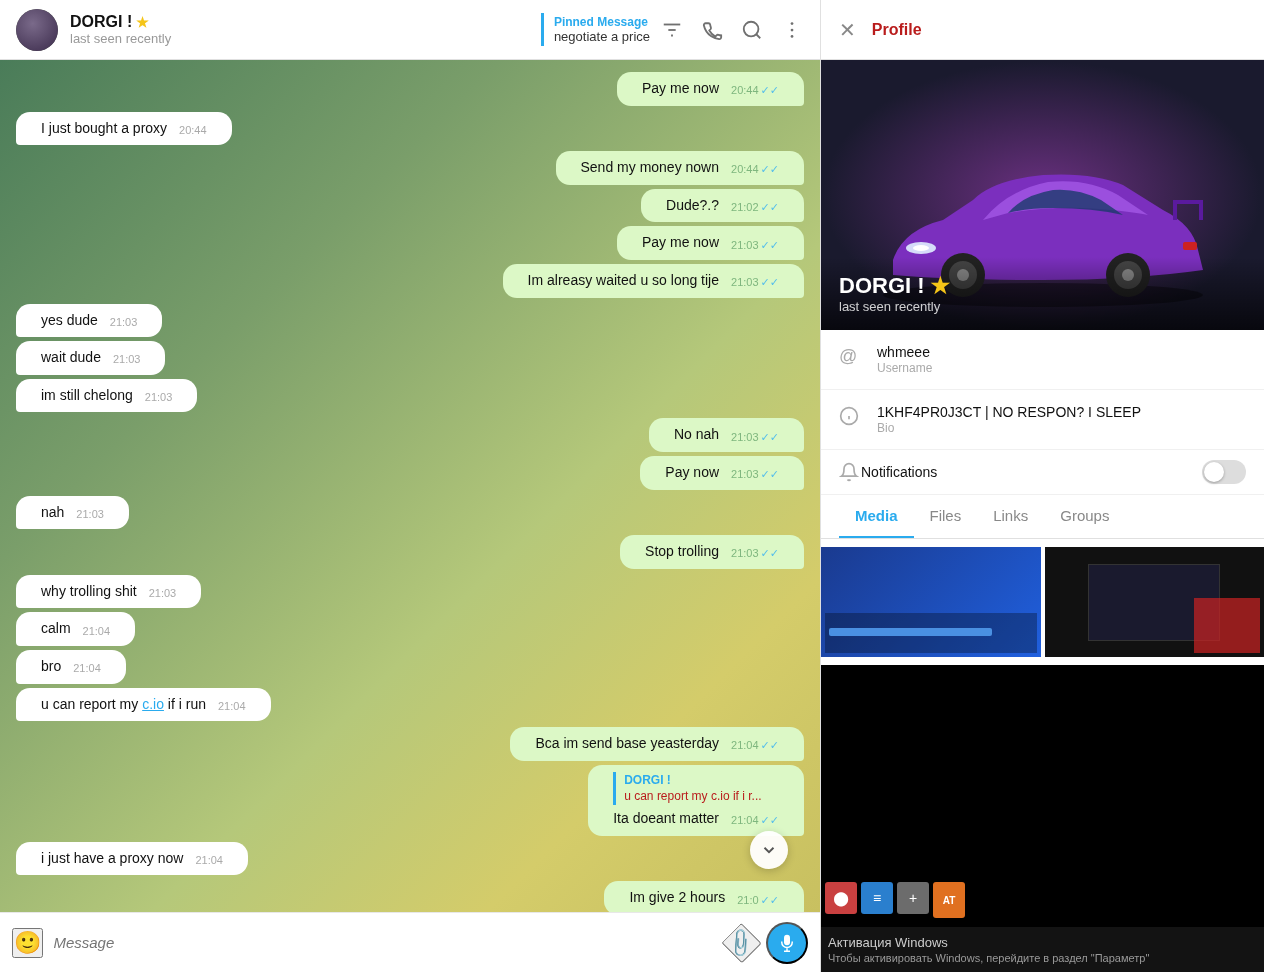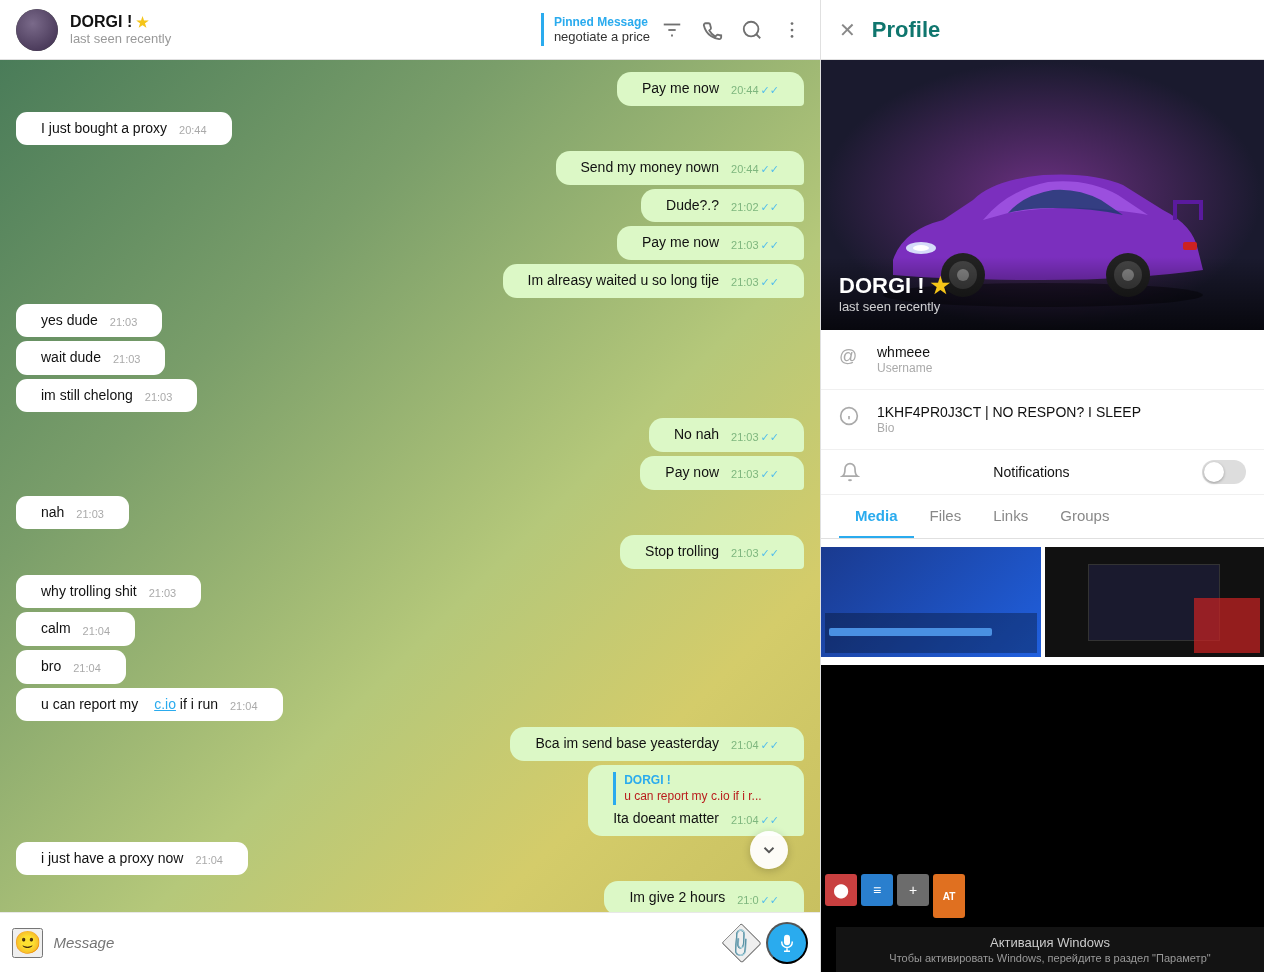--- a/index.html
+++ b/index.html
@@ -23,21 +23,21 @@
     .header-icon { width: 24px; height: 24px; cursor: pointer; color: #707070; display: flex; align-items: center; justify-content: center; font-size: 18px; }
 
     
     .chat-body { flex: 1; overflow-y: auto; position: relative; background: linear-gradient(135deg, #4a7c59 0%, #7a9e6a 30%, #b5c87a 60%, #d4cc6a 80%, #c8c060 100%); padding: 12px 16px; }
 
     
     .msg-row { display: flex; margin-bottom: 4px; }
     .msg-row.left { justify-content: flex-start; }
     .msg-row.right { justify-content: flex-end; }
     .bubble { max-width: 60%; padding: 7px 25px; border-radius: 14px; font-size: 14px; line-height: 1.4; position: relative; word-break: break-word; }
-    .bubble.left { background: #fff; color: #111; border-bottom-left-radius: 4px; border-radius: 11px; }
+    .bubble.left { background: #fff; color: #111; border-bottom-left-radius: 4px; }
     .bubble.right { background: #dcf8c6; color: #111; border-bottom-right-radius: 4px; }
     .bubble .time { font-size: 11px; color: #aaa; margin-left: 6px; white-space: nowrap; }
     .bubble.right .time { color: #7eb67e; }
     .check { font-size: 11px; color: #53bdeb; margin-left: 2px; }
     .bubble-inner { display: flex; align-items: flex-end; flex-wrap: wrap; gap: 2px; }
     .msg-text { flex: 1; min-width: 0; }
     .time-check { display: flex; align-items: center; margin-left: 4px; flex-shrink: 0; }
 
     
     .quote { border-left: 3px solid #2aabee; padding-left: 8px; margin-bottom: 4px; font-size: 12px; }
@@ -48,54 +48,54 @@
     .chat-input { background: #fff; display: flex; align-items: center; padding: 8px 12px; gap: 10px; height: 60px; flex-shrink: 0; border-top: 1px solid #e8e8e8; }
     .emoji-btn { font-size: 22px; cursor: pointer; color: #aaa; }
     .input-field { flex: 1; border: none; outline: none; font-size: 15px; color: #333; background: transparent; font-style: italic; }
     .attach-btn { font-size: 20px; color: #aaa; cursor: pointer; transform: rotate(45deg); }
     .mic-btn { width: 42px; height: 42px; border-radius: 50%; background: #2aabee; display: flex; align-items: center; justify-content: center; cursor: pointer; font-size: 18px; color: #fff; }
 
     
     .profile-panel { width: 444px; display: flex; flex-direction: column; height: 972px; background: #fff; border-left: 1px solid #e0e0e0; }
     .profile-header { display: flex; align-items: center; padding: 14px 18px; border-bottom: 1px solid #e0e0e0; height: 60px; }
     .close-btn { font-size: 20px; color: #888; cursor: pointer; margin-right: 16px; }
-    .profile-title { font-size: 22px; font-weight: 600; color: #0f766e; }
+    .profile-title { font-size: 16px; font-weight: 600; color: #b91c1c; }
 
     .profile-car { width: 100%; height: 270px; background: linear-gradient(135deg, #666, #333); position: relative; overflow: hidden; flex-shrink: 0; }
     .car-image { width: 100%; height: 100%; background: radial-gradient(ellipse at center, #6a3080 0%, #1a1a2e 70%); display: flex; align-items: center; justify-content: center; font-size: 80px; position: relative; }
     
     .car-overlay { position: absolute; bottom: 0; left: 0; right: 0; padding: 16px 18px; background: linear-gradient(to top, rgba(0,0,0,0.7) 0%, transparent 100%); }
     .profile-car-name { color: #fff; font-size: 22px; font-weight: 700; display: flex; align-items: center; gap: 6px; }
     .profile-car-status { color: rgba(255,255,255,0.8); font-size: 13px; }
 
     .profile-info { padding: 0; }
     .info-row { display: flex; align-items: flex-start; padding: 14px 18px; border-bottom: 1px solid #f0f0f0; gap: 16px; }
     .info-icon { width: 22px; height: 22px; color: #aaa; font-size: 18px; flex-shrink: 0; margin-top: 2px; }
     .info-content { }
     .info-value { font-size: 14px; color: #111; }
     .info-label { font-size: 12px; color: #aaa; margin-top: 1px; }
-    .notif-row { display: flex; align-items: center; padding: 10px 18px; border-bottom: 1px solid #f0f0f0; text-align: center; }
+    .notif-row { display: flex; align-items: center; padding: 10px 18px; border-bottom: 1px solid #f0f0f0; }
     .notif-label { flex: 1; font-size: 14px; color: #111; }
     .toggle { width: 44px; height: 24px; border-radius: 12px; background: #ddd; position: relative; cursor: pointer; }
     .toggle-knob { width: 20px; height: 20px; border-radius: 50%; background: #fff; position: absolute; top: 2px; left: 2px; box-shadow: 0 1px 3px rgba(0,0,0,0.3); transition: left 0.2s; }
 
     .media-tabs { display: flex; padding: 0 18px; border-bottom: 1px solid #e0e0e0; }
     .media-tab { padding: 12px 16px; font-size: 15px; cursor: pointer; color: #888; }
     .media-tab.active { color: #2aabee; border-bottom: 2px solid #2aabee; font-weight: 600; }
     .media-grid { display: grid; grid-template-columns: 1fr 1fr; gap: 4px; padding: 8px 0; }
     .media-thumb { height: 110px; background: #555; overflow: hidden; }
     .thumb-1 { background: linear-gradient(135deg, #1a3a8f, #2a5adf); }
     .thumb-2 { background: linear-gradient(135deg, #111, #333); }
 
     
     .chat-body::-webkit-scrollbar { width: 4px; }
     .chat-body::-webkit-scrollbar-thumb { background: rgba(0,0,0,0.2); border-radius: 2px; }
 
     .spacer { margin-bottom: 6px; }
-    .link { color: #2aabee; text-decoration: underline; margin-left: 12px; }
+    .link { color: #2aabee; text-decoration: underline; }
   </style>
 </head>
 <body>
 
 <div class="chat-panel">
 
   <div class="chat-header">
     <div class="avatar">
       <div class="avatar-img"></div>
     </div>
@@ -510,24 +510,24 @@
     </div>
     <div class="media-thumb thumb-2" style="background:#111;position:relative;">
       <div style="position:absolute;inset:0;display:flex;align-items:center;justify-content:center;">
         <div style="width:60%;height:70%;background:#1a1a2e;border:1px solid #333;"></div>
         <div style="position:absolute;right:4px;bottom:4px;width:30%;height:50%;background:#cc2222;opacity:0.7;"></div>
       </div>
     </div>
   </div>
 
   <div style="flex:1;background:#000;position:relative;overflow:hidden;">
-    <div style="position:absolute;bottom:0;left:15px;right:0;background:rgba(20,20,20,0.95);padding:8px 30px;text-align:center;">
+    <div style="position:absolute;bottom:0;left:0;right:0;background:rgba(20,20,20,0.95);padding:8px 7px;">
       <div style="color:#ccc;font-size:13px;font-weight:500;">Активация Windows</div>
       <div style="color:#999;font-size:11px;margin-top:2px;">Чтобы активировать Windows, перейдите в раздел "Параметр"</div>
     </div>
     <div style="position:absolute;bottom:50px;right:0;left:0;display:flex;gap:4px;padding:4px;">
       <div style="width:32px;height:32px;background:#c94040;border-radius:3px;display:flex;align-items:center;justify-content:center;font-size:14px;color:#fff;">⬤</div>
       <div style="width:32px;height:32px;background:#2a7fce;border-radius:3px;display:flex;align-items:center;justify-content:center;font-size:14px;color:#fff;">≡</div>
       <div style="width:32px;height:32px;background:#6c6c6c;border-radius:3px;display:flex;align-items:center;justify-content:center;font-size:14px;color:#fff;">+</div>
-      <div style="width:32px;height:44px;background:#e07020;border-radius:3px;display:flex;align-items:center;justify-content:center;font-size:10px;font-weight:bold;color:#fff;">AT</div>
+      <div style="width:32px;height:36px;background:#e07020;border-radius:3px;display:flex;align-items:center;justify-content:center;font-size:10px;font-weight:bold;color:#fff;">AT</div>
     </div>
   </div>
 </div>
 
 </body></html>

